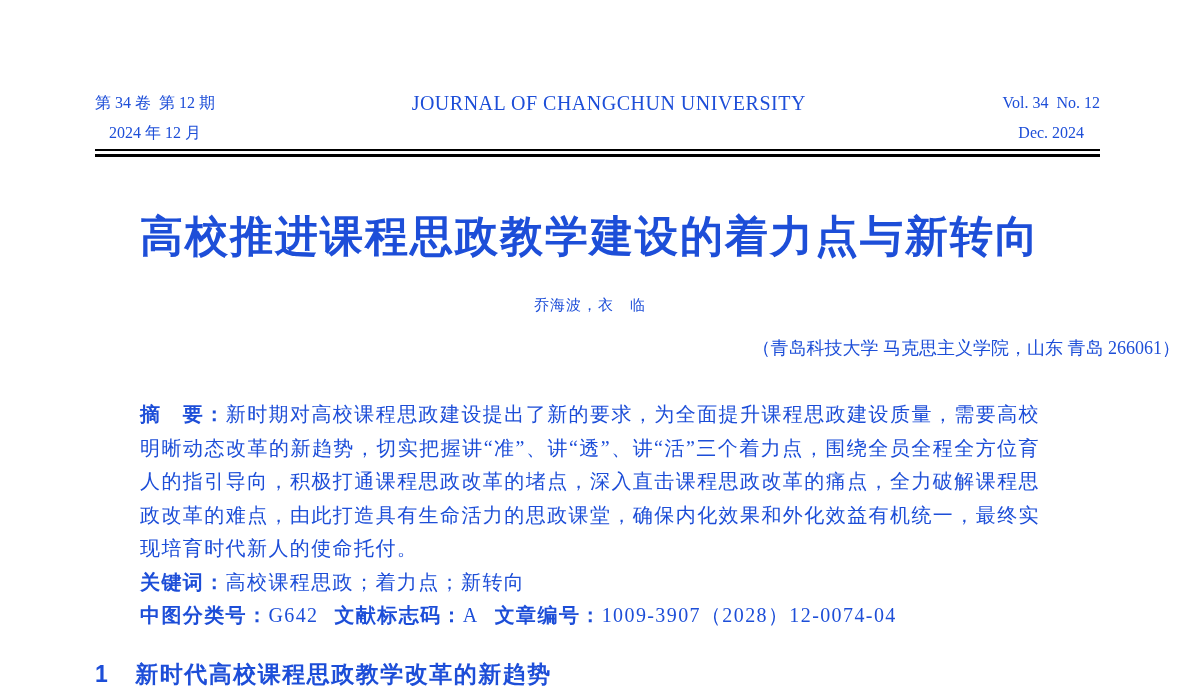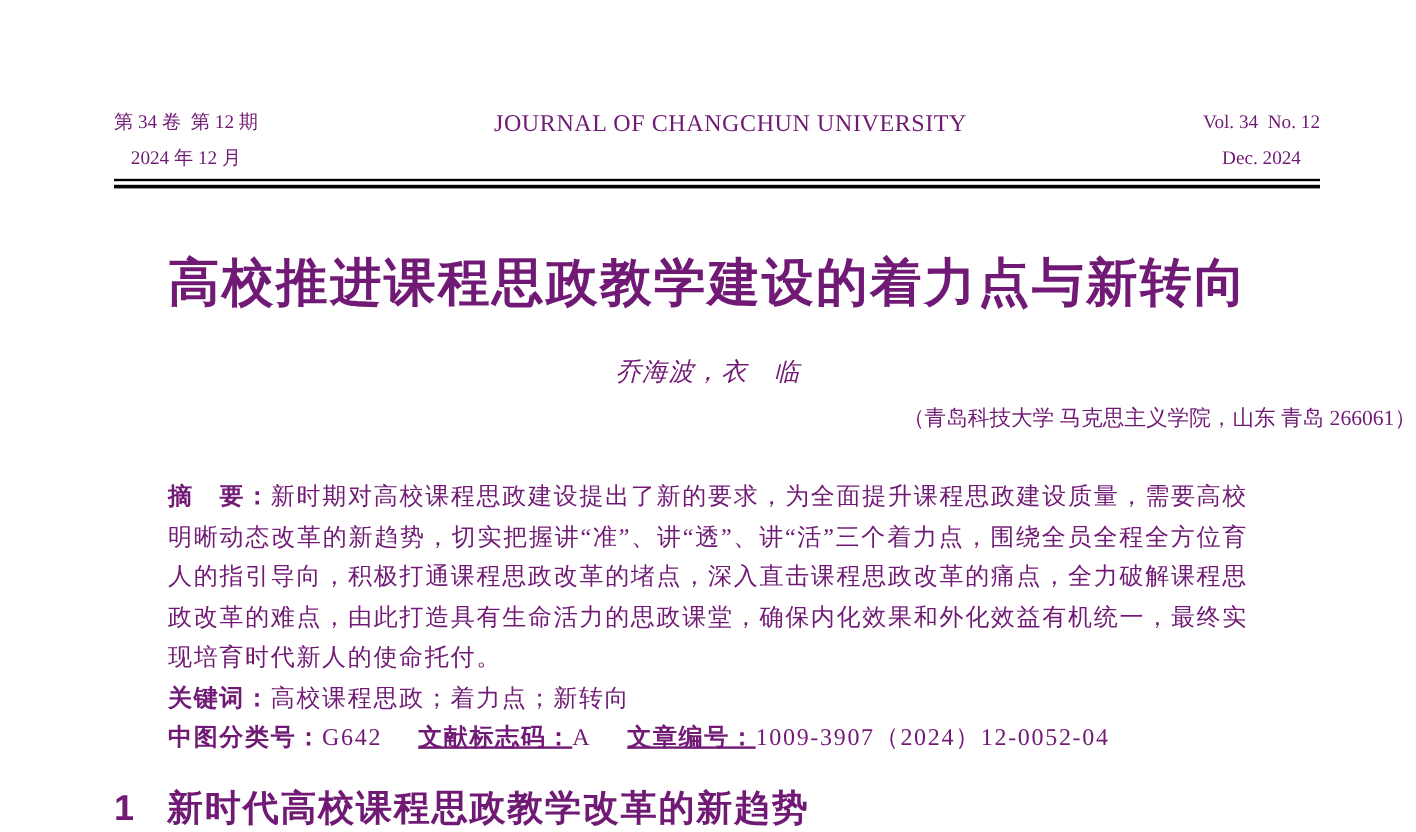--- a/index.html
+++ b/index.html
@@ -1,21 +1,21 @@
 <!DOCTYPE html>
 <html><head>
 <meta charset="utf-8">
 <style>
   html, body { margin: 0; padding: 0; background: #ffffff; }
   .page {
     position: relative;
     width: 1180px;
     height: 693px;
     background: #ffffff;
-    color: #701a75;
+    color: #1d4ed8;
     overflow: hidden;
     font-family: "Liberation Serif", "DejaVu Serif", serif;
   }
   
   .header {
     position: absolute;
     left: 95px;
     top: 88px;
     width: 1005px;
     display: flex;
@@ -57,23 +57,22 @@
     font-size: 43px;
     letter-spacing: 2px;
     line-height: 44px;
   }
   .authors {
     position: absolute;
     left: 0;
     top: 296px;
     width: 100%;
     text-align: center;
-    font-size: 21px;
+    font-size: 15px;
     letter-spacing: 1px;
-    font-style: italic;
   }
   .affiliation {
     position: absolute;
     left: 0;
     top: 336px;
     width: 100%;
     text-align: right;
     font-size: 18px;
   }
   
@@ -86,30 +85,30 @@
     line-height: 33.5px;
     letter-spacing: 1.4px;
   }
   .abstract-block p { margin: 0; }
   .abstract-para { text-align: justify; }
   .label {
     font-family: "Liberation Sans", "DejaVu Sans", sans-serif;
     font-weight: bold;
   }
   .meta-line { white-space: nowrap; }
-  .meta-line .gap { margin-left: 30px; text-decoration: underline; }
+  .meta-line .gap { margin-left: 16px; }
   
   .section-heading {
     position: absolute;
     left: 95px;
     top: 658px;
     margin: 0;
     font-family: "Liberation Sans", "DejaVu Sans", sans-serif;
     font-weight: bold;
-    font-size: 30px;
+    font-size: 23px;
     letter-spacing: 1.5px;
     line-height: 32px;
   }
   .section-number { margin-right: 26px; }
 </style>
 </head>
 <body>
 
 <div class="page">
 
@@ -131,18 +130,18 @@
 
   <h1 class="article-title">高校推进课程思政教学建设的着力点与新转向</h1>
 
   <div class="authors">乔海波，衣　临</div>
 
   <div class="affiliation">（青岛科技大学 马克思主义学院，山东 青岛 266061）</div>
 
   <section class="abstract-block">
     <p class="abstract-para"><span class="label">摘　要：</span><span>新时期对高校课程思政建设提出了新的要求，为全面提升课程思政建设质量，需要高校明晰动态改革的新趋势，切实把握讲“准”、讲“透”、讲“活”三个着力点，围绕全员全程全方位育人的指引导向，积极打通课程思政改革的堵点，深入直击课程思政改革的痛点，全力破解课程思政改革的难点，由此打造具有生命活力的思政课堂，确保内化效果和外化效益有机统一，最终实现培育时代新人的使命托付。</span></p>
     <p class="keywords-line"><span class="label">关键词：</span><span>高校课程思政；着力点；新转向</span></p>
-    <p class="meta-line"><span class="label">中图分类号：</span><span>G642</span><span class="label gap">文献标志码：</span><span>A</span><span class="label gap">文章编号：</span><span>1009-3907（2024）12-0052-04</span></p>
+    <p class="meta-line"><span class="label">中图分类号：</span><span>G642</span><span class="label gap">文献标志码：</span><span>A</span><span class="label gap">文章编号：</span><span>1009-3907（2028）12-0074-04</span></p>
   </section>
 
   <h2 class="section-heading"><span class="section-number">1</span><span>新时代高校课程思政教学改革的新趋势</span></h2>
 
 </div>
 
 </body></html>

